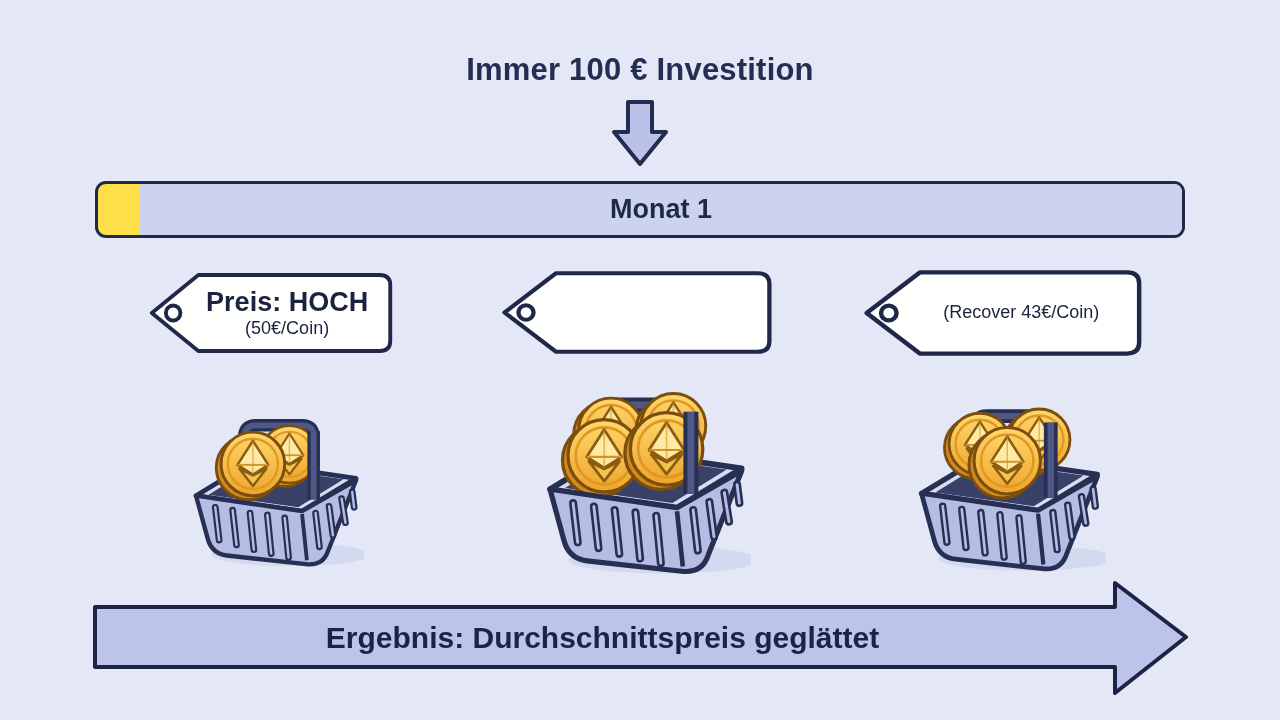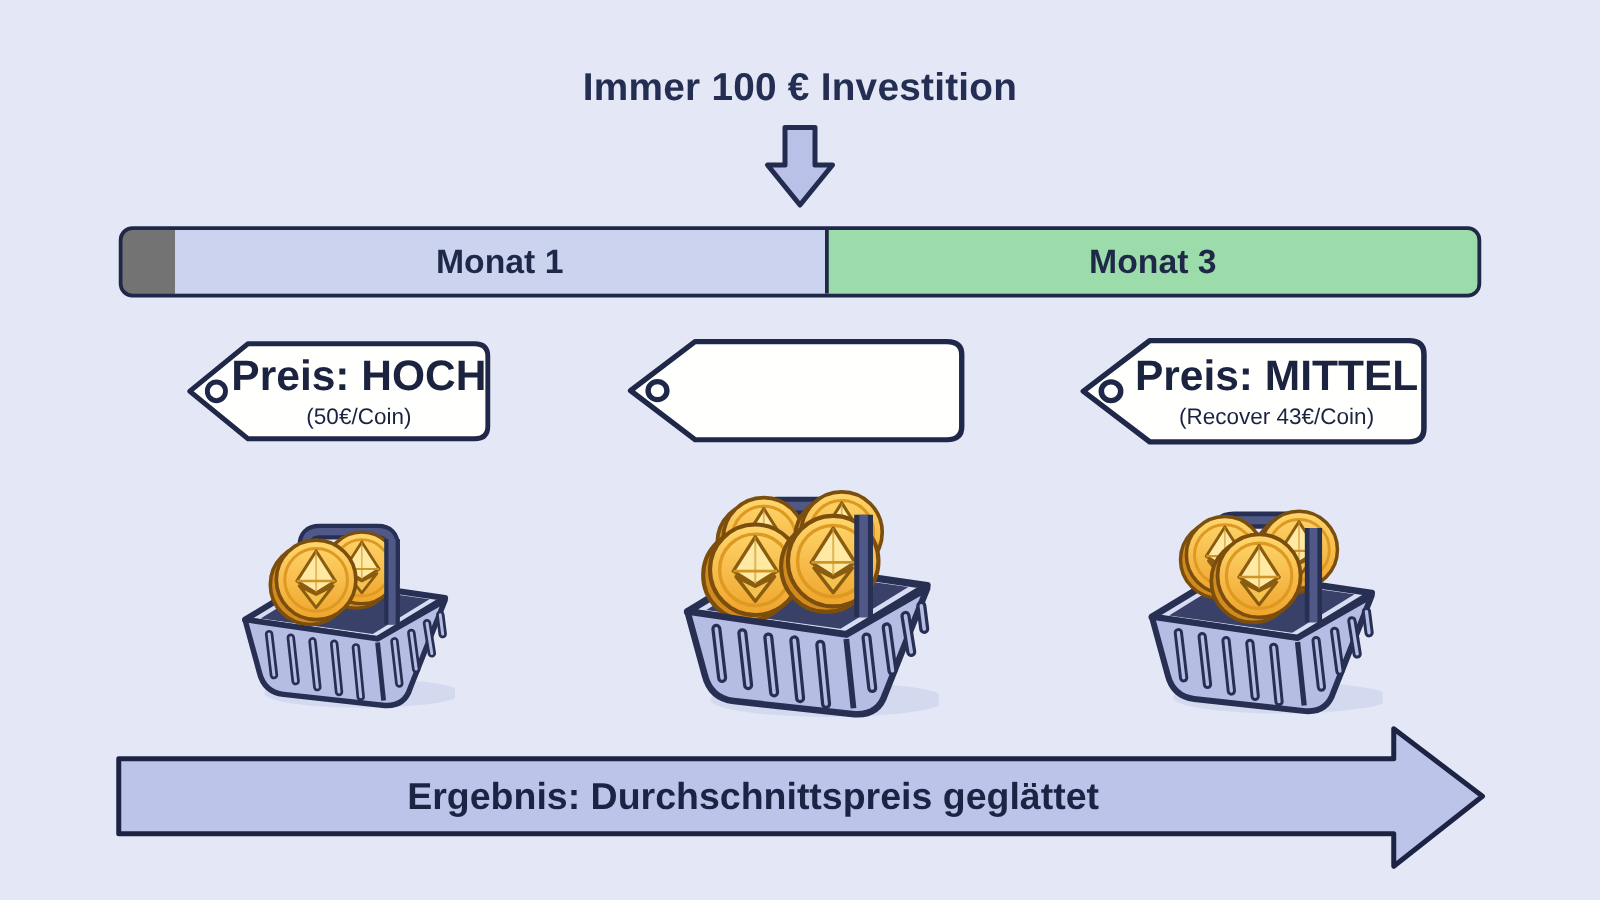--- a/index.html
+++ b/index.html
@@ -12,37 +12,37 @@
   .abs{position:absolute;}
   
   .title{
     left:0;right:0;top:52px;text-align:center;
     font-size:31px;font-weight:700;color:#242e52;letter-spacing:.2px;
   }
   
   .month-bar{
     left:95px;top:181px;width:1090px;height:57px;
     display:flex;border:3.5px solid #1f2848;border-radius:11px;
-    box-sizing:border-box;background:#737373;overflow:hidden;padding-left:42px;
+    box-sizing:border-box;background:#fde047;overflow:hidden;padding-left:42px;
   }
   .month-cell{
     flex:1;display:flex;align-items:center;justify-content:center;
     font-size:27px;font-weight:600;color:#1f2848;background:#ccd3ee;
   }
   .month-cell + .month-cell{border-left:3.5px solid #1f2848;}
   .month-cell.green{background:#9cdcab;}
   
   .tag{position:absolute;}
   .tag svg{position:absolute;inset:0;width:100%;height:100%;}
   .tag .tag-text{
     position:absolute;left:15%;right:3%;top:0;bottom:0;
     display:flex;flex-direction:column;align-items:center;justify-content:center;
     line-height:1.22;text-align:center;color:#1b2340;
   }
-  .tag .l1{font-size:34px;font-weight:700;}
+  .tag .l1{font-size:27px;font-weight:700;}
   .tag .l2{font-size:18px;font-weight:400;}
   
   .result-text{
     left:0;right:75px;top:621px;text-align:center;
     font-size:30px;font-weight:700;color:#1d2443;
   }
   svg{display:block;}
 </style>
 </head>
 <body>
@@ -105,23 +105,20 @@
   <div class="abs title">Immer 100 € Investition</div>
 
   <svg class="abs" style="left:607px;top:100px" width="66" height="68" viewBox="0 0 66 68">
     <path d="M21,2 H45 V32 H59 L33,64 L7,32 H21 Z" fill="#b9c1e9" stroke="#232c4e" stroke-width="4" stroke-linejoin="round"></path>
   </svg>
 
   <div class="abs month-bar">
     <div class="month-cell">
       <span>Monat 1</span>
     </div>
-    <div class="month-cell green">
-      <span>Monat 3</span>
-    </div>
   </div>
 
   <div class="tag" style="left:146px;top:268px;width:252px;height:90px">
     <svg viewBox="0 0 260 90" preserveAspectRatio="none">
       <path d="M6,45 L54,7 H241 Q252,7 252,17 V73 Q252,83 241,83 H54 Z" fill="#fffffe" stroke="#1f2848" stroke-width="4" stroke-linejoin="round"></path>
       <circle cx="28" cy="45" r="7.5" fill="#fffffe" stroke="#1f2848" stroke-width="4"></circle>
     </svg>
     <div class="tag-text">
       <span class="l1">Preis: HOCH</span>
       <span class="l2">(50€/Coin)</span>
@@ -134,21 +131,20 @@
       <circle cx="26" cy="45" r="7" fill="#fffffe" stroke="#1f2848" stroke-width="4"></circle>
     </svg>
   </div>
 
   <div class="tag" style="left:860px;top:265px;width:288px;height:96px">
     <svg viewBox="0 0 260 90" preserveAspectRatio="none">
       <path d="M6,45 L54,7 H241 Q252,7 252,17 V73 Q252,83 241,83 H54 Z" fill="#fffffe" stroke="#1f2848" stroke-width="4" stroke-linejoin="round"></path>
       <circle cx="26" cy="45" r="7" fill="#fffffe" stroke="#1f2848" stroke-width="4"></circle>
     </svg>
     <div class="tag-text">
-      <span class="l1">Preis: MITTEL</span>
       <span class="l2">(Recover 43€/Coin)</span>
     </div>
   </div>
 
   <svg class="abs" style="left:190px;top:407px" width="174" height="162" viewBox="0 0 180 168">
     <use href="#basket-back"></use>
       <g class="coins">
         <use href="#coin" transform="translate(66,14) scale(0.9)"></use>
         <use href="#coin" transform="translate(24,20) scale(1)"></use>
       </g>

